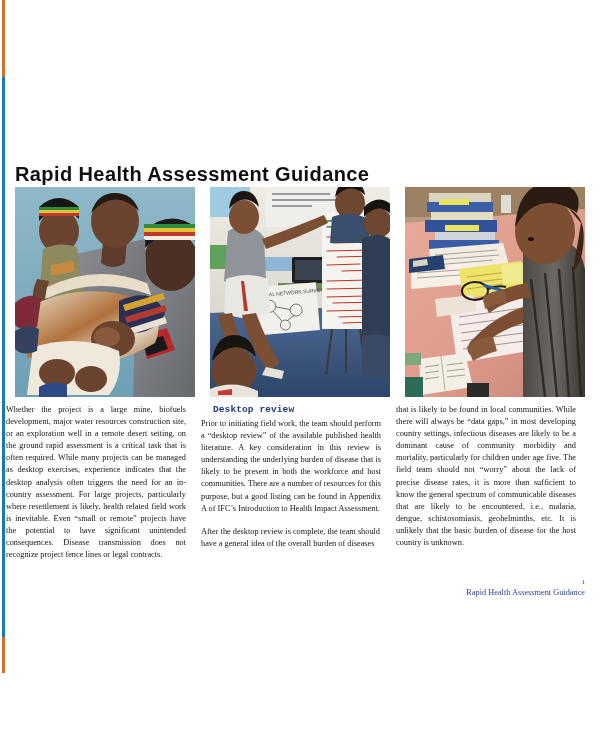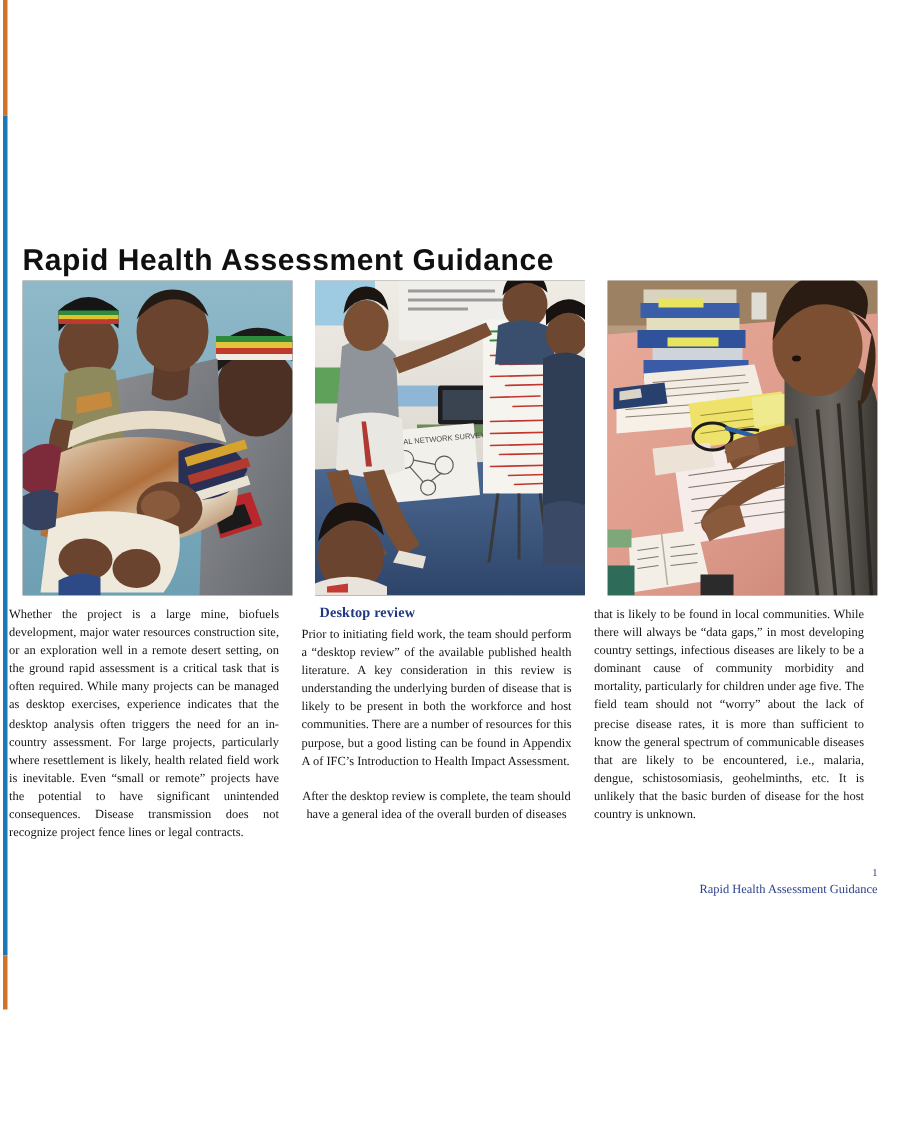--- a/index.html
+++ b/index.html
@@ -71,39 +71,39 @@
     position: absolute;
     left: 6px;
     top: 404px;
     width: 570px;
     display: flex;
     justify-content: space-between;
   }
   .column { width: 180px; }
 
   .col-head {
-    font-family: Liberation Serif, serif;
+    font-family: Liberation Mono, monospace;
     font-weight: bold;
     font-size: 9.5px;
     color: #20397f;
     margin: 0 0 3px 0;
     letter-spacing: 0.1px;
     padding-left: 12px;
   }
   .para {
     font-family: "Liberation Serif", serif;
     font-size: 8.3px;
     line-height: 12.1px;
     color: #141414;
     text-align: justify;
     margin: 0;
     hyphens: manual;
   }
   .para + .para { margin-top: 11px; }
-  .para.nojust { text-align: center; }
+  .para.nojust { text-align: left; }
 
   
   #footer {
     position: absolute;
     right: 15px;
     top: 578px;
     text-align: right;
     font-family: "Liberation Serif", serif;
     color: #2b3f8c;
   }

